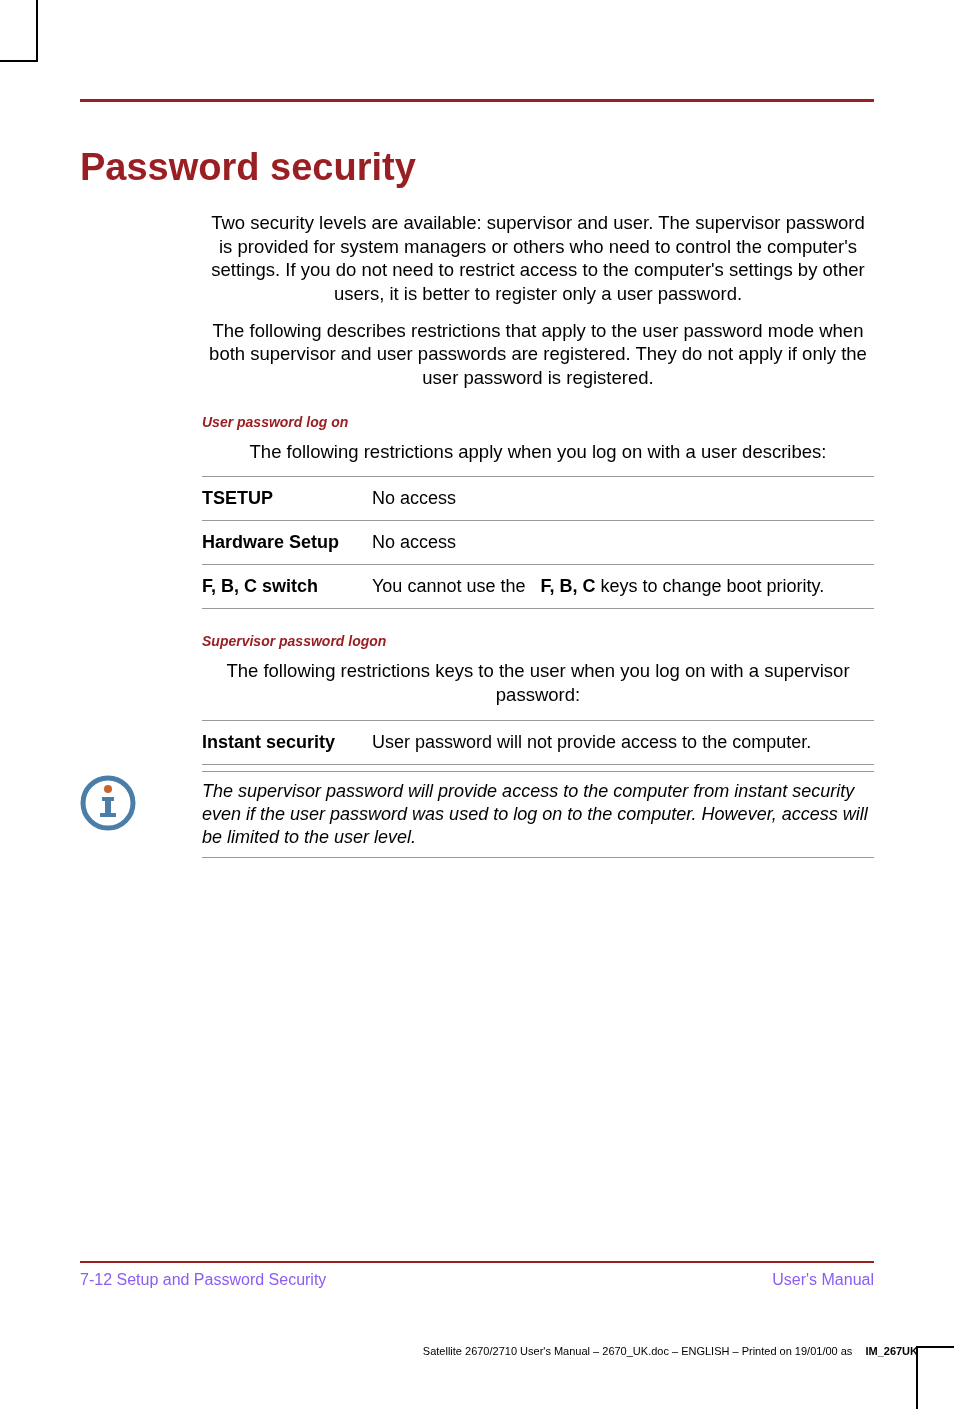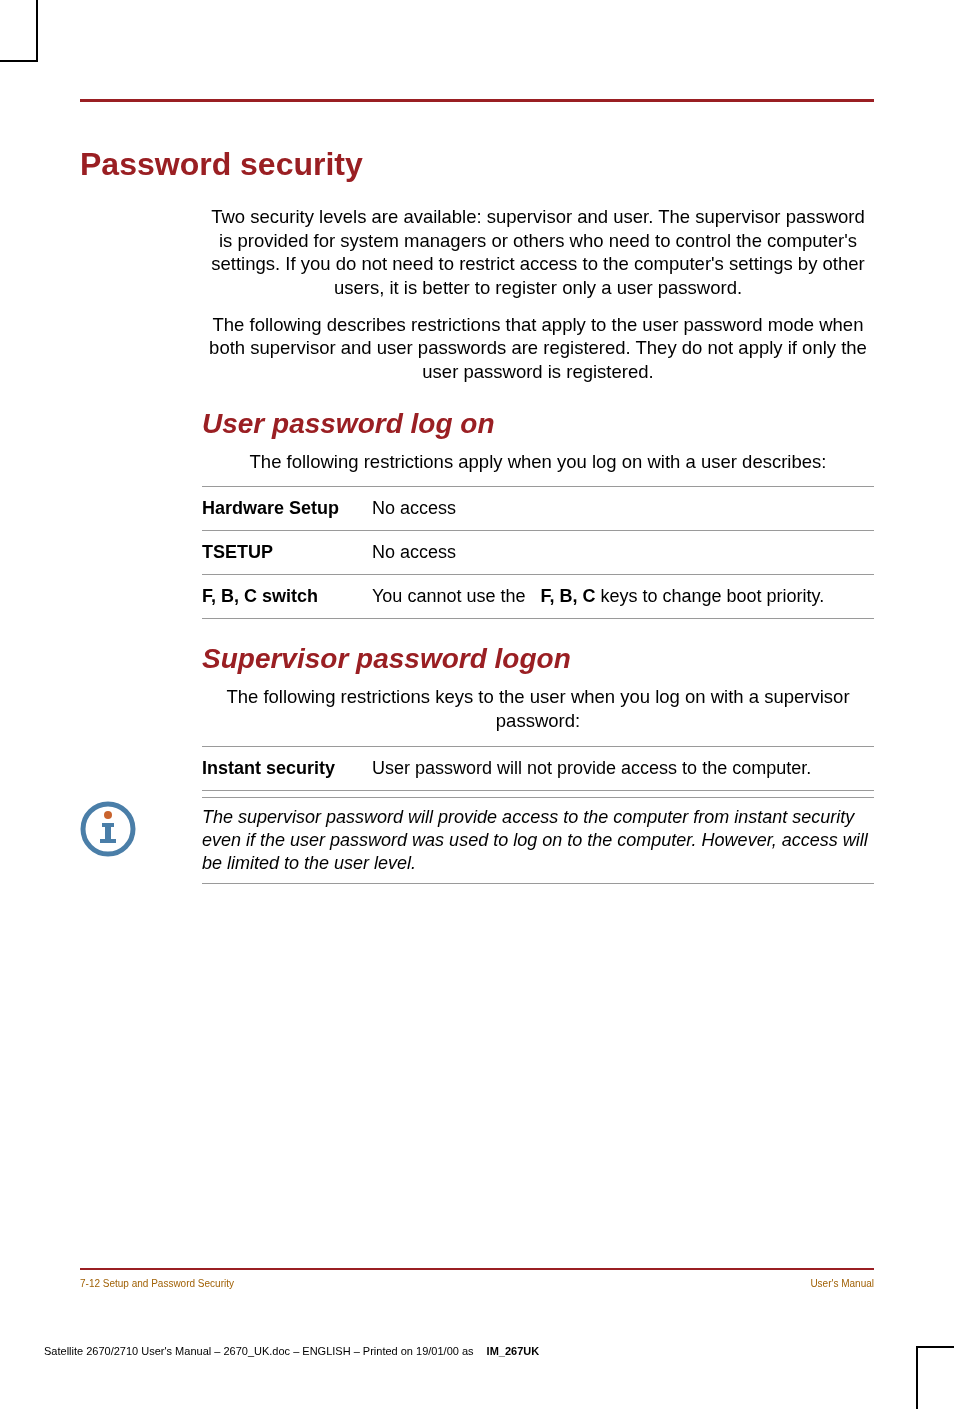--- a/index.html
+++ b/index.html
@@ -19,40 +19,40 @@
       position: absolute;
       top: 60px;
       left: 36px;
       right: 36px;
       bottom: 0;
       padding: 39px 44px 0 44px;
     }
     .hr-top { height: 3px; background: #9a1f23; width: 100%; }
     .section-title {
       color: #9a1f23;
-      font-size: 32px;
+      font-size: 38px;
       font-weight: bold;
       margin-top: 44px;
       margin-bottom: 22px;
     }
     .body-col {
       margin-left: 122px;
       margin-right: 0;
     }
     .para {
       font-size: 18.5px;
       line-height: 1.28;
       margin-bottom: 13px;
       text-align: center;
     }
     .subhead {
       color: #9a1f23;
       font-style: italic;
       font-weight: bold;
-      font-size: 28px;
+      font-size: 14px;
       margin-top: 24px;
       margin-bottom: 10px;
     }
     .def-table {
       width: 100%;
       border-collapse: collapse;
       margin-top: 10px;
       margin-bottom: 6px;
     }
     .def-table tr { border-top: 1px solid #9a9a9a; }
@@ -87,28 +87,28 @@
     }
     .footer-line {
       position: absolute;
       left: 44px;
       right: 44px;
       bottom: 120px;
       border-top: 2px solid #9a1f23;
       display: flex;
       justify-content: space-between;
       padding-top: 8px;
-      font-size: 10px;
-      color: #a16207;
+      font-size: 16px;
+      color: #8b5cf6;
     }
     .imprint {
       position: absolute;
       left: 8px; right: 0;
       bottom: 52px;
-      text-align: left;
+      text-align: right;
       font-size: 11px;
       color: #000;
     }
     .imprint .bold { font-weight: bold; }
     .bold { font-weight: bold; margin-left: 10px; }
   </style>
 </head>
 <body>
 
 <div class="crop-tl"></div>
@@ -124,25 +124,25 @@
   <div class="body-col">
     <p class="para">Two security levels are available: supervisor and user. The supervisor password is provided for system managers or others who need to control the computer's settings. If you do not need to restrict access to the computer's settings by other users, it is better to register only a user password.</p>
     <p class="para">The following describes restrictions that apply to the user password mode when both supervisor and user passwords are registered. They do not apply if only the user password is registered.</p>
 
     <h2 class="subhead">User password log on</h2>
     <p class="para">The following restrictions apply when you log on with a user describes:</p>
 
     <table class="def-table">
       <tbody>
           <tr>
-        <td class="term">Hardware Setup</td>
+        <td class="term">TSETUP</td>
         <td><span>No access</span><span class="bold"></span><span></span></td>
       </tr>
       <tr>
-        <td class="term">TSETUP</td>
+        <td class="term">Hardware Setup</td>
         <td><span>No access</span><span class="bold"></span><span></span></td>
       </tr>
       <tr>
         <td class="term">F, B, C switch</td>
         <td><span>You cannot use the </span><span class="bold">F, B, C</span><span> keys to change boot priority.</span></td>
       </tr>
     </tbody>
       </table>
 
     <h2 class="subhead">Supervisor password logon</h2>

